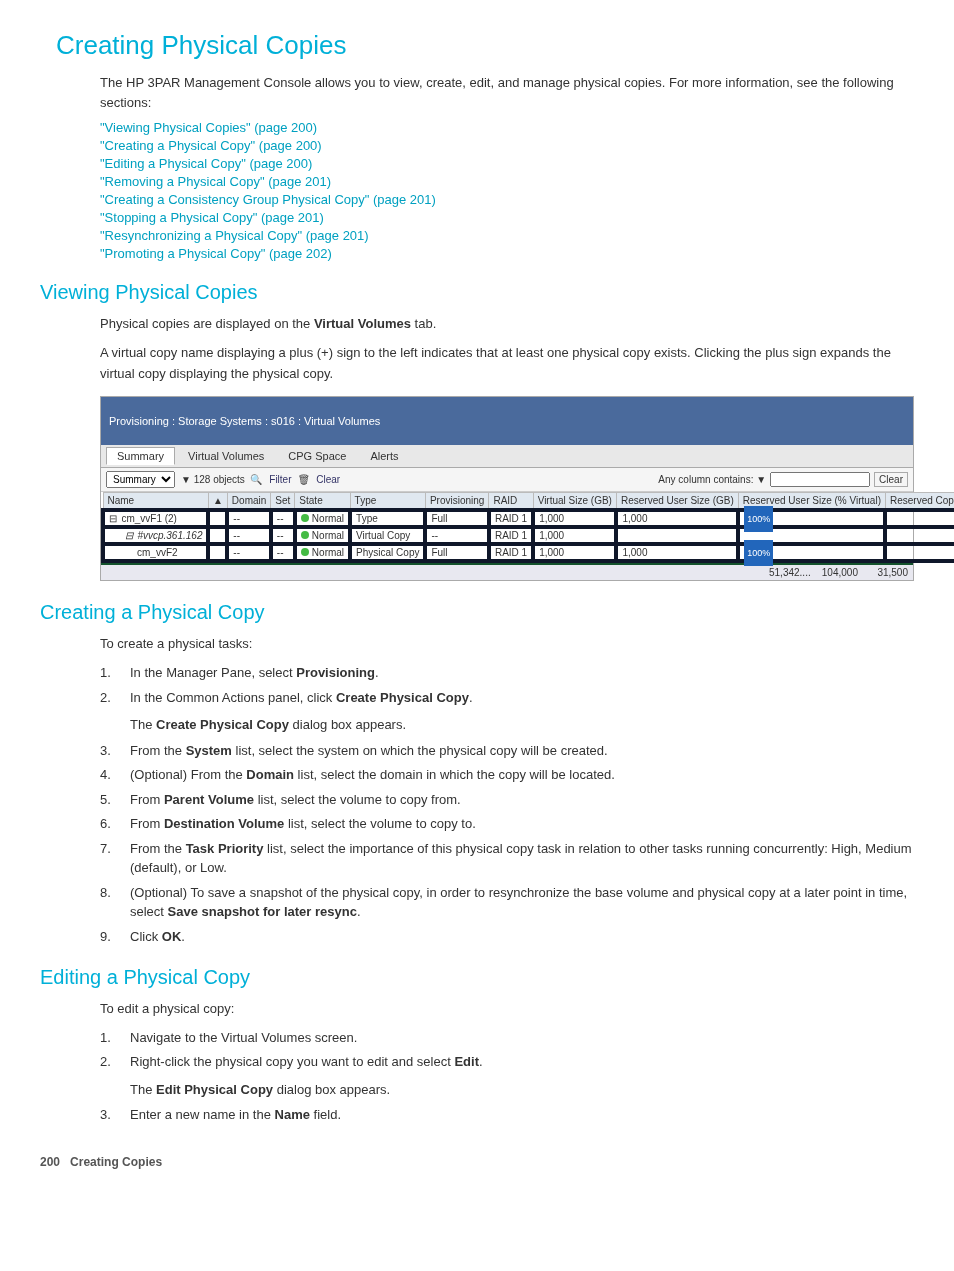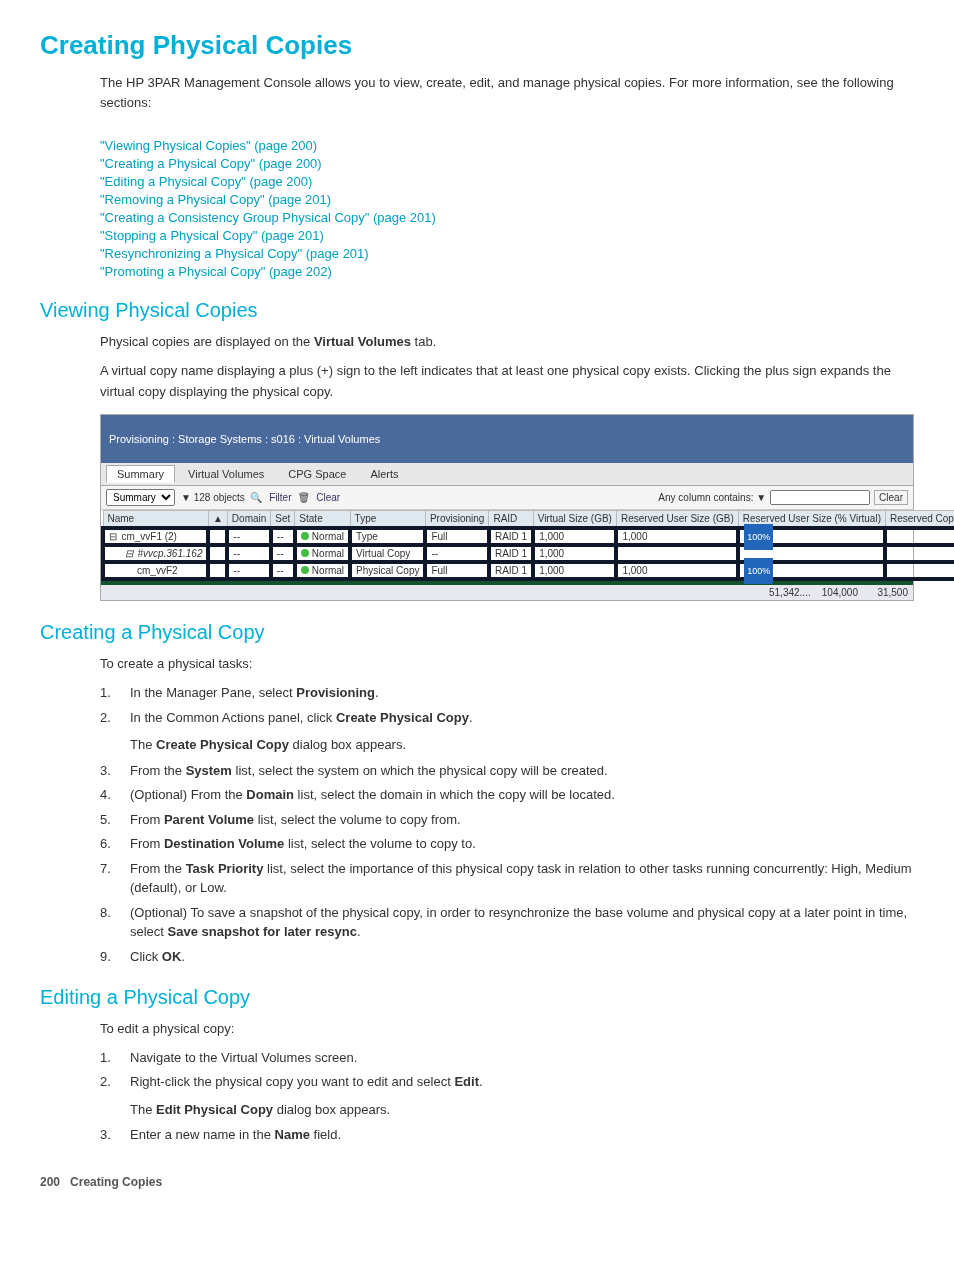--- a/index.html
+++ b/index.html
@@ -9,35 +9,36 @@
       color: #333;
       background: #fff;
       width: 954px;
       min-height: 1271px;
       padding: 30px 40px 40px 40px;
     }
 
     h1.section-title {
       color: #00b0d8;
       font-size: 26px;
-      font-weight: bold;
+      font-weight: normal;
       margin-bottom: 12px;
+      margin-left: 16px;
     }
 
     h2.section-subtitle {
       color: #00b0d8;
       font-size: 20px;
       font-weight: normal;
       margin-bottom: 10px;
       margin-top: 20px;
     }
 
     .intro-text {
       margin-left: 60px;
-      margin-bottom: 26px;
+      margin-bottom: 8px;
       line-height: 1.5;
     }
 
     .links-list {
       margin-left: 60px;
       margin-bottom: 20px;
     }
 
     .links-list a {
       display: block;
@@ -155,21 +156,21 @@
 
     .highlight-blue {
       background: #2266bb;
       color: #fff;
       padding: 8px 3px;
       font-size: 9px;
     }
 
     .sc-footer {
       background: #e8e8f0;
-      border-top: 4px solid #14532d;
+      border-top: 2px solid #14532d;
       padding: 2px 5px;
       font-size: 10px;
       text-align: right;
     }
 
     
     .numbered-list {
       margin-left: 60px;
       margin-bottom: 8px;
     }

